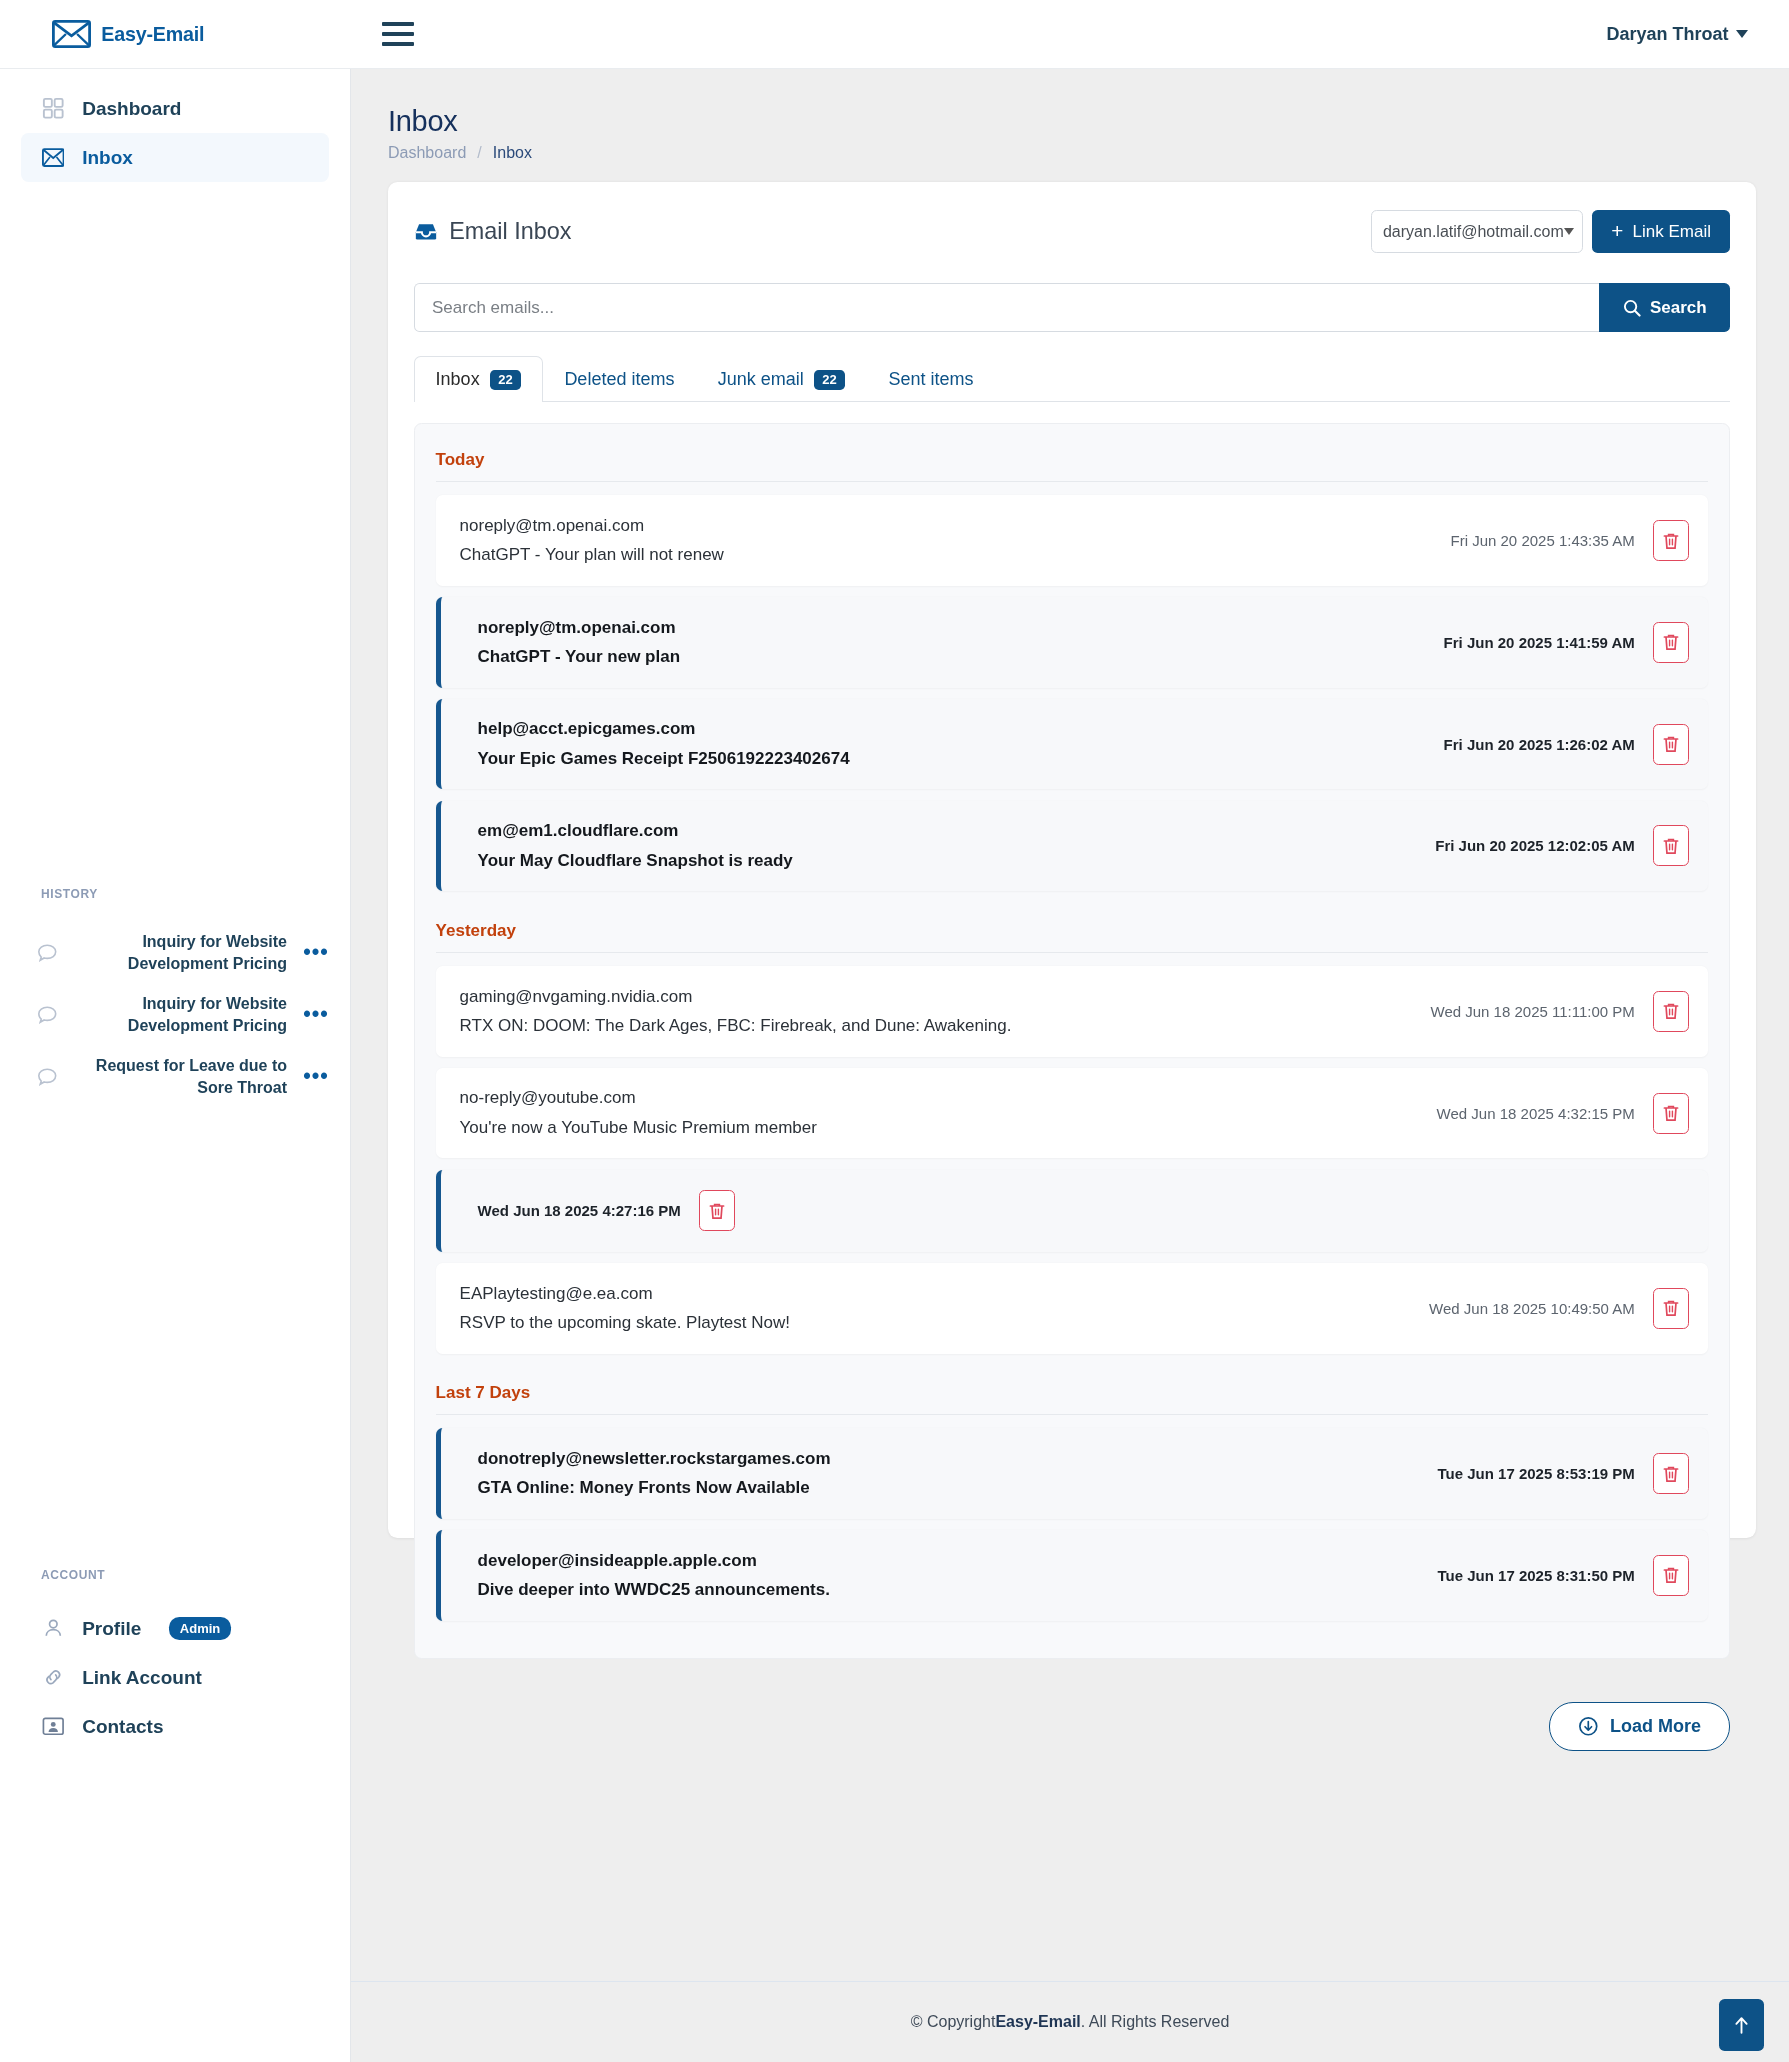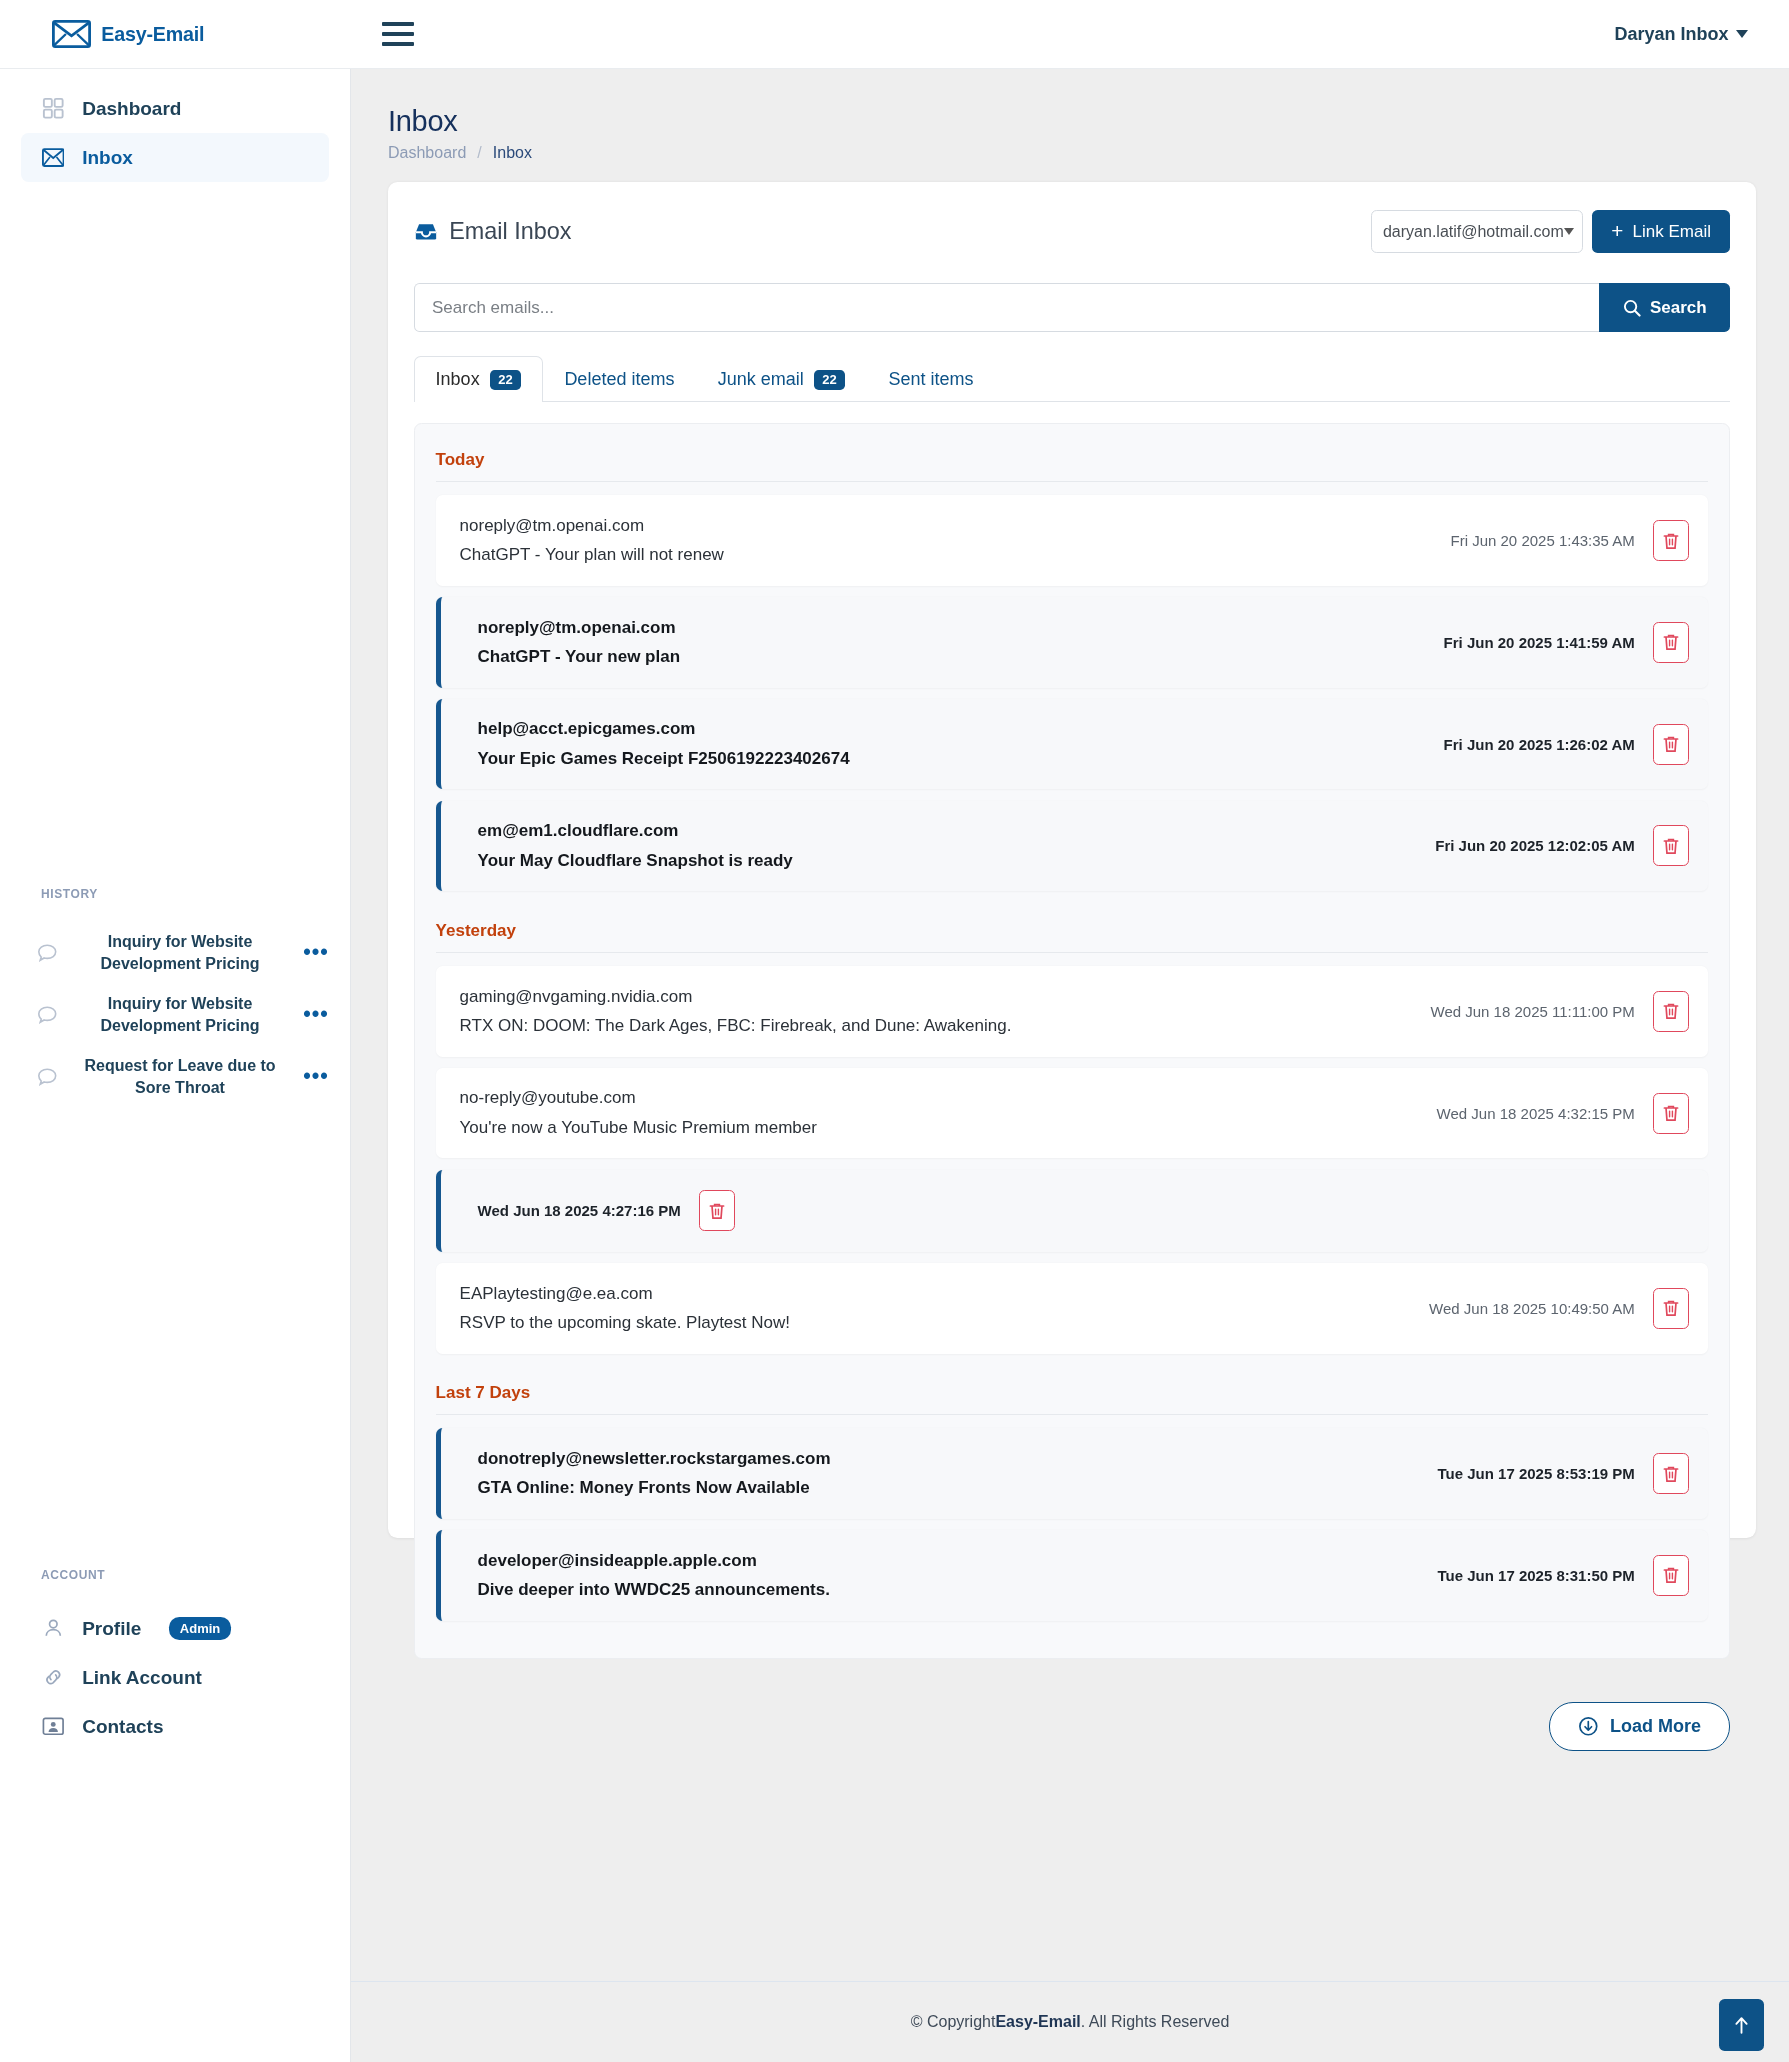--- a/index.html
+++ b/index.html
@@ -54,21 +54,21 @@
   .nav-item.first { margin-top: 15px; }
   .nav-item.active { background: #f3f8fd; color: #0a5c9e; }
   .nav-ico { width: 24px; height: 24px; display:flex; align-items:center; justify-content:center; flex: 0 0 24px; }
 
   .history-list { position: absolute; top: 853px; left: 0; width: 351px; }
   .hist-item {
     display: flex; align-items: center; gap: 13px;
     padding: 9.4px 19px 9.4px 36px; min-height: 56px; cursor: pointer;
   }
   .hist-ico { flex: 0 0 24px; }
-  .hist-text { flex: 1; text-align: center; font-size: 16px; font-weight: bold;
+  .hist-text { flex: 1; text-align: right; font-size: 16px; font-weight: bold;
                color: #1f4259; line-height: 1.35; }
   .hist-dots { flex: 0 0 32px; text-align: center; color: #0a5c9e;
                font-size: 21.5px; font-weight: bold; letter-spacing: 0.9px; cursor: pointer; }
 
   .account-list { position: absolute; top: 1535px; left: 0; width: 351px; }
   .badge-admin { display: inline-block; background: #0a5c9e; color: #fff;
                  font-size: 13px; font-weight: bold; border-radius: 10.3px;
                  padding: 3.7px 11.2px; margin-left: 10.3px; vertical-align: middle; }
 
   
@@ -193,21 +193,21 @@
       </span>
       <span class="brand-name">Easy-Email</span>
     </div>
     <div class="hamburger">
       <span></span>
         <span></span>
         <span></span>
     </div>
     <div class="topbar-spacer"></div>
     <div class="user-menu">
-      <span>Daryan Inbox</span>
+      <span>Daryan Throat</span>
       <span class="caret-down"></span>
     </div>
   </div>
 
   <div class="sidebar">
 
     <div class="nav-item first">
       <span class="nav-ico">
         <svg width="22.5" height="22.5" viewBox="0 0 24 24">
           <rect x="2" y="2" width="8.5" height="8.5" rx="1.5" fill="none" stroke="#b9c2d0" stroke-width="2"></rect>

